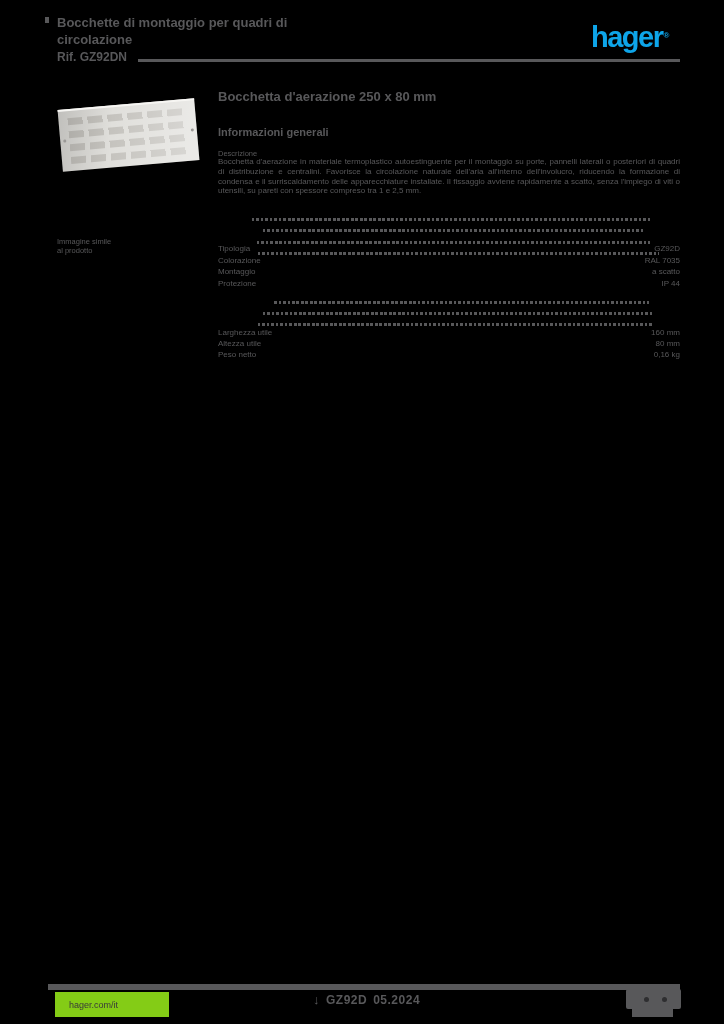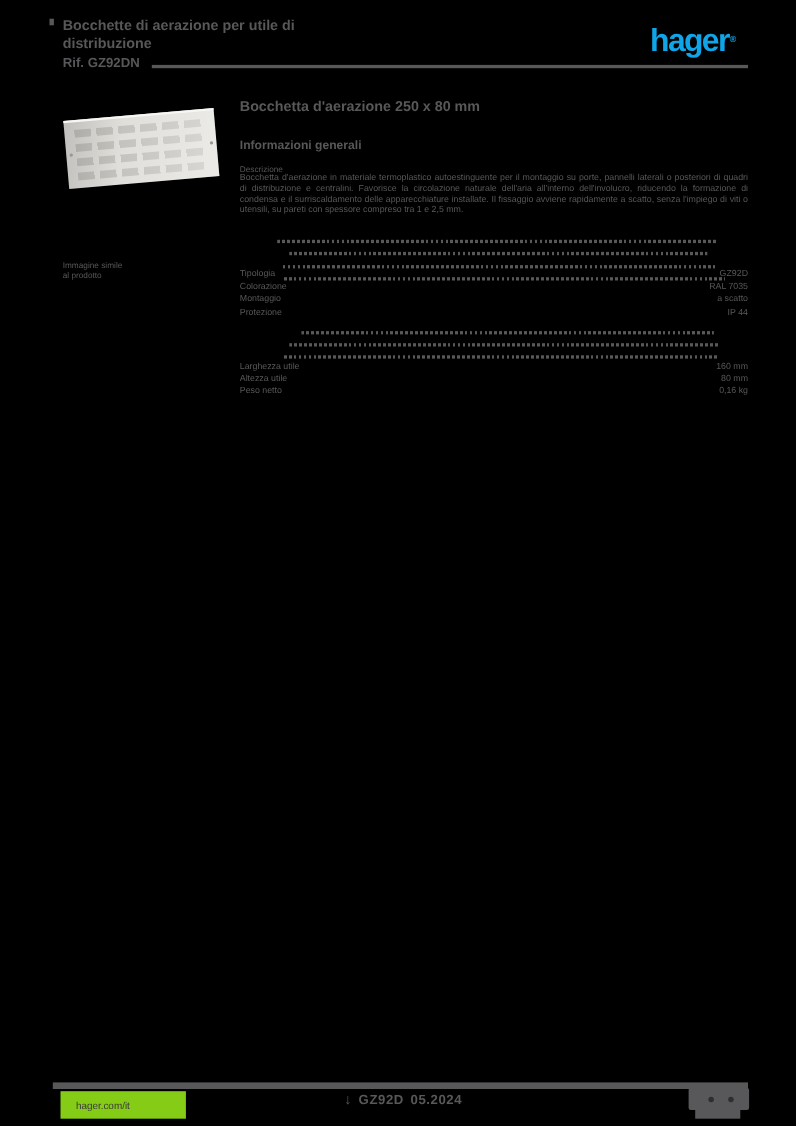--- a/index.html
+++ b/index.html
@@ -47,22 +47,22 @@
   .picto{left:626px;top:989px;width:55px;height:20px;background:#58585a;border-radius:2px;}
   .picto .dot{position:absolute;width:5px;height:5px;border-radius:50%;background:#2e2e30;top:8px;}
   .pictostrip{left:632px;top:1009px;width:41px;height:8px;background:#58585a;}
 </style>
 </head>
 <body>
 
 <div class="page">
 
   <div class="abs mark"></div>
-  <div class="abs title1">Bocchette di aerazione per utile di</div>
-  <div class="abs title2">distribuzione</div>
+  <div class="abs title1">Bocchette di montaggio per quadri di</div>
+  <div class="abs title2">circolazione</div>
   <div class="abs code">Rif. GZ92DN</div>
   <div class="abs hrule"></div>
   <div class="abs logo"><span>hager</span><span class="reg">®</span></div>
 
   <div class="abs photo">
     <div class="plate">
       <div class="slotrow" style="top:7px"></div>
       <div class="slotrow" style="top:20px"></div>
       <div class="slotrow" style="top:33px"></div>
       <div class="slotrow" style="top:46px"></div>

